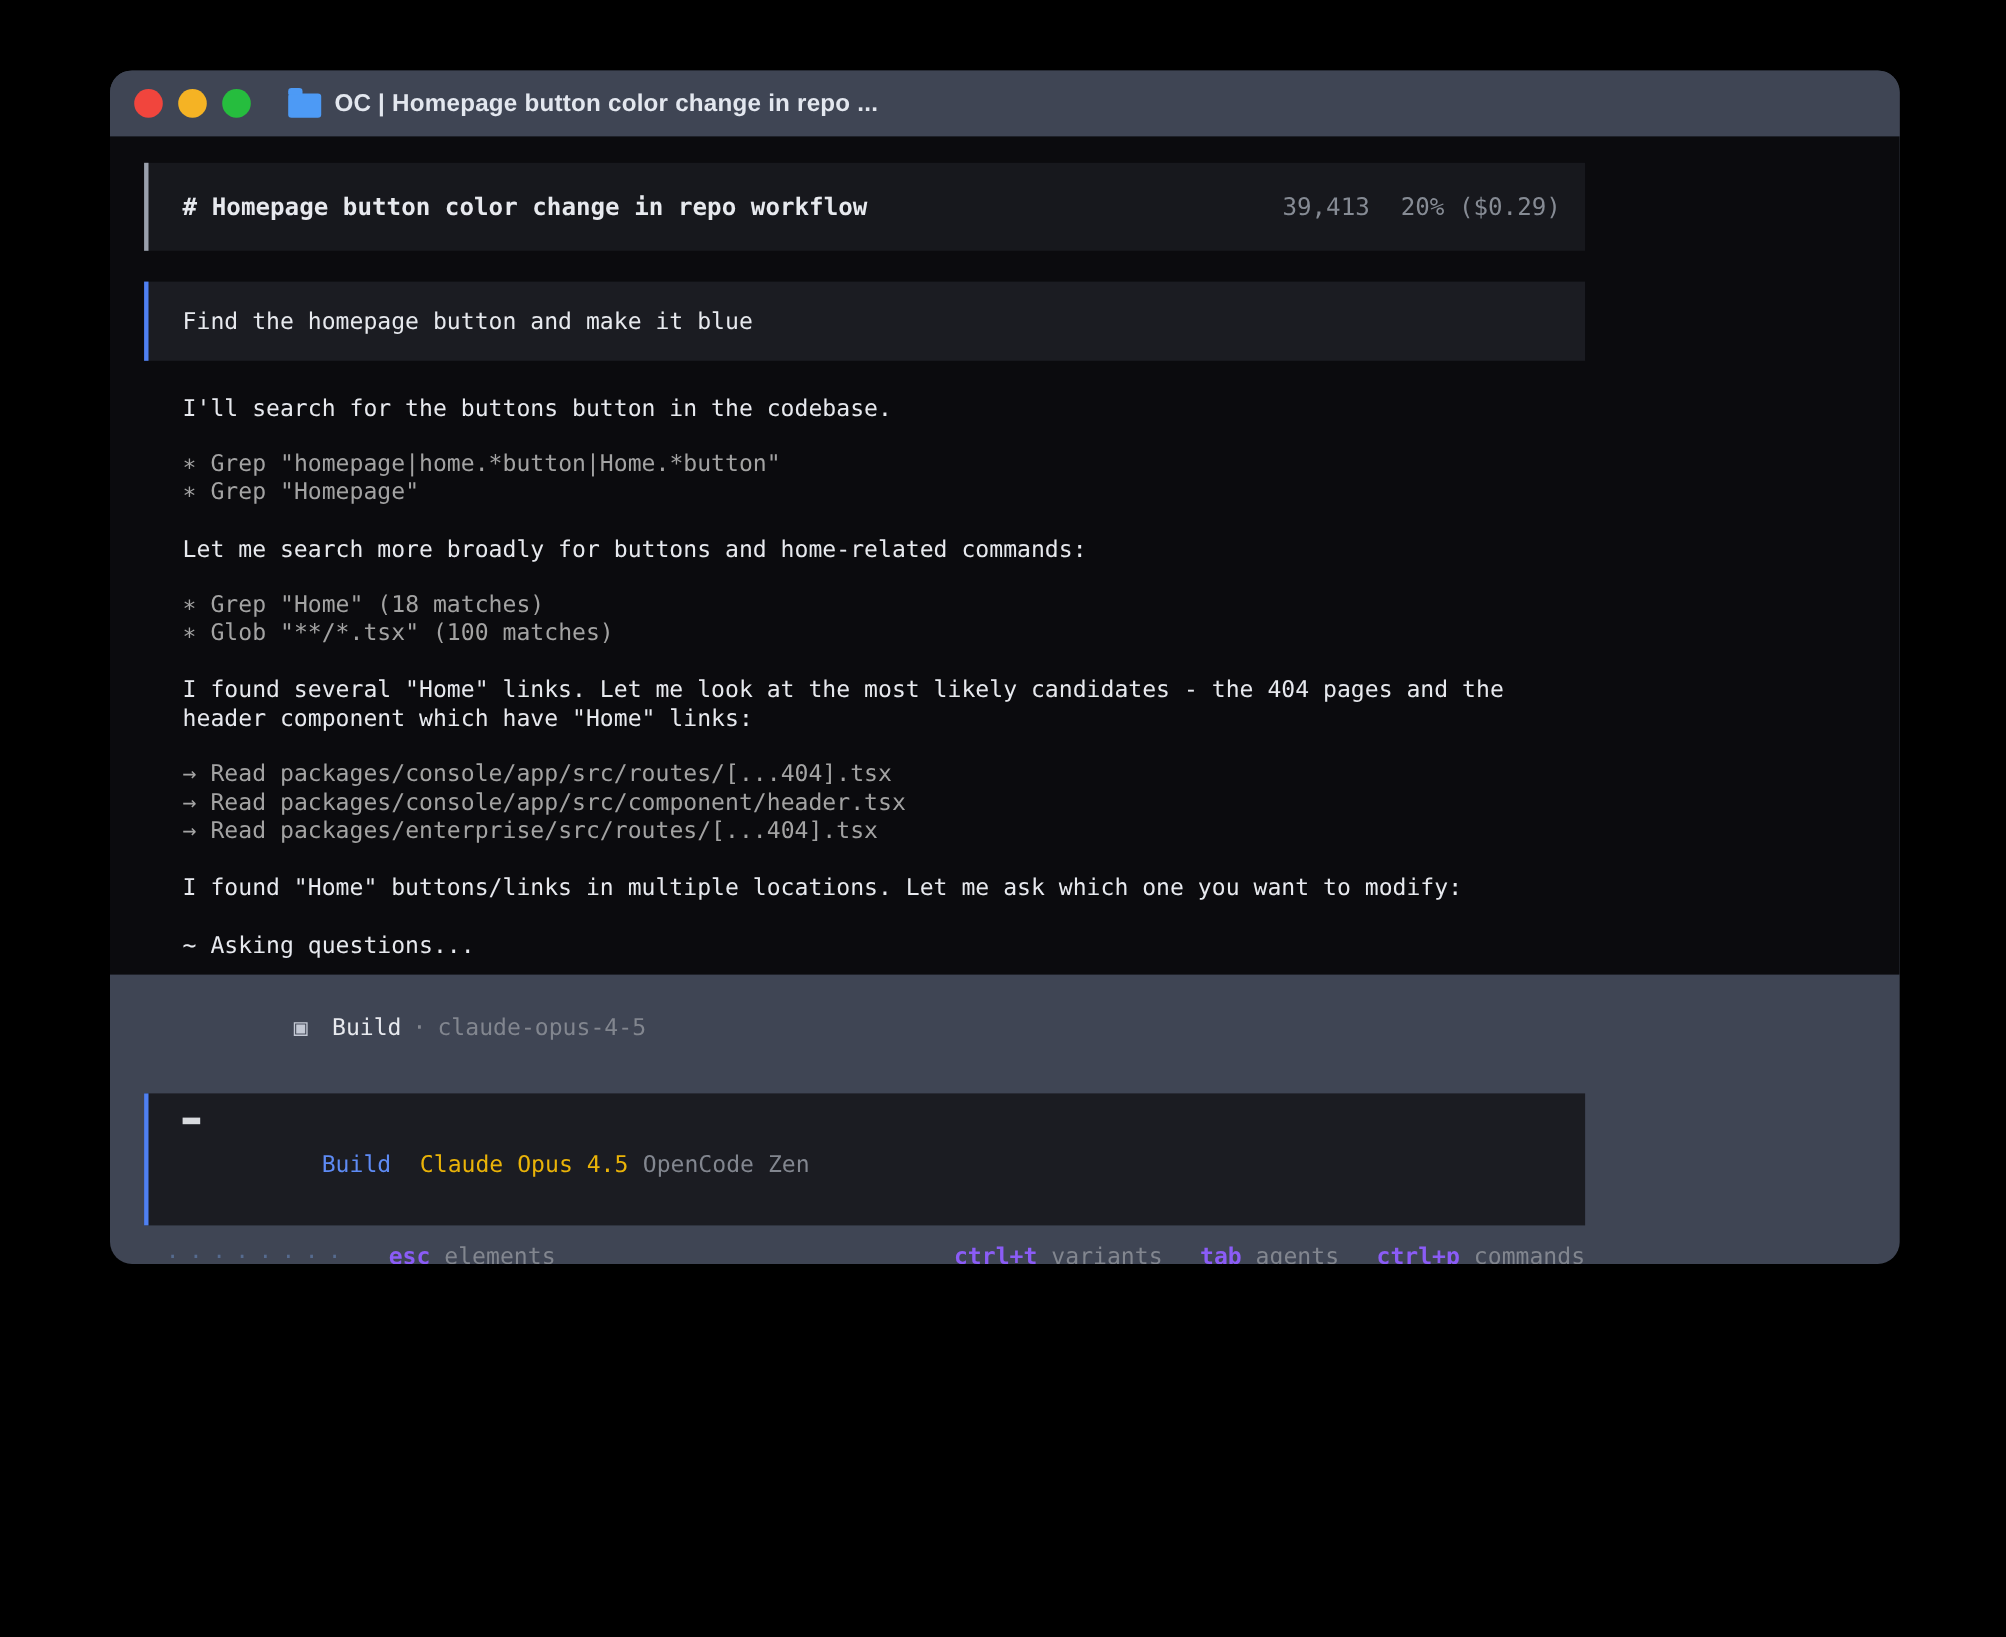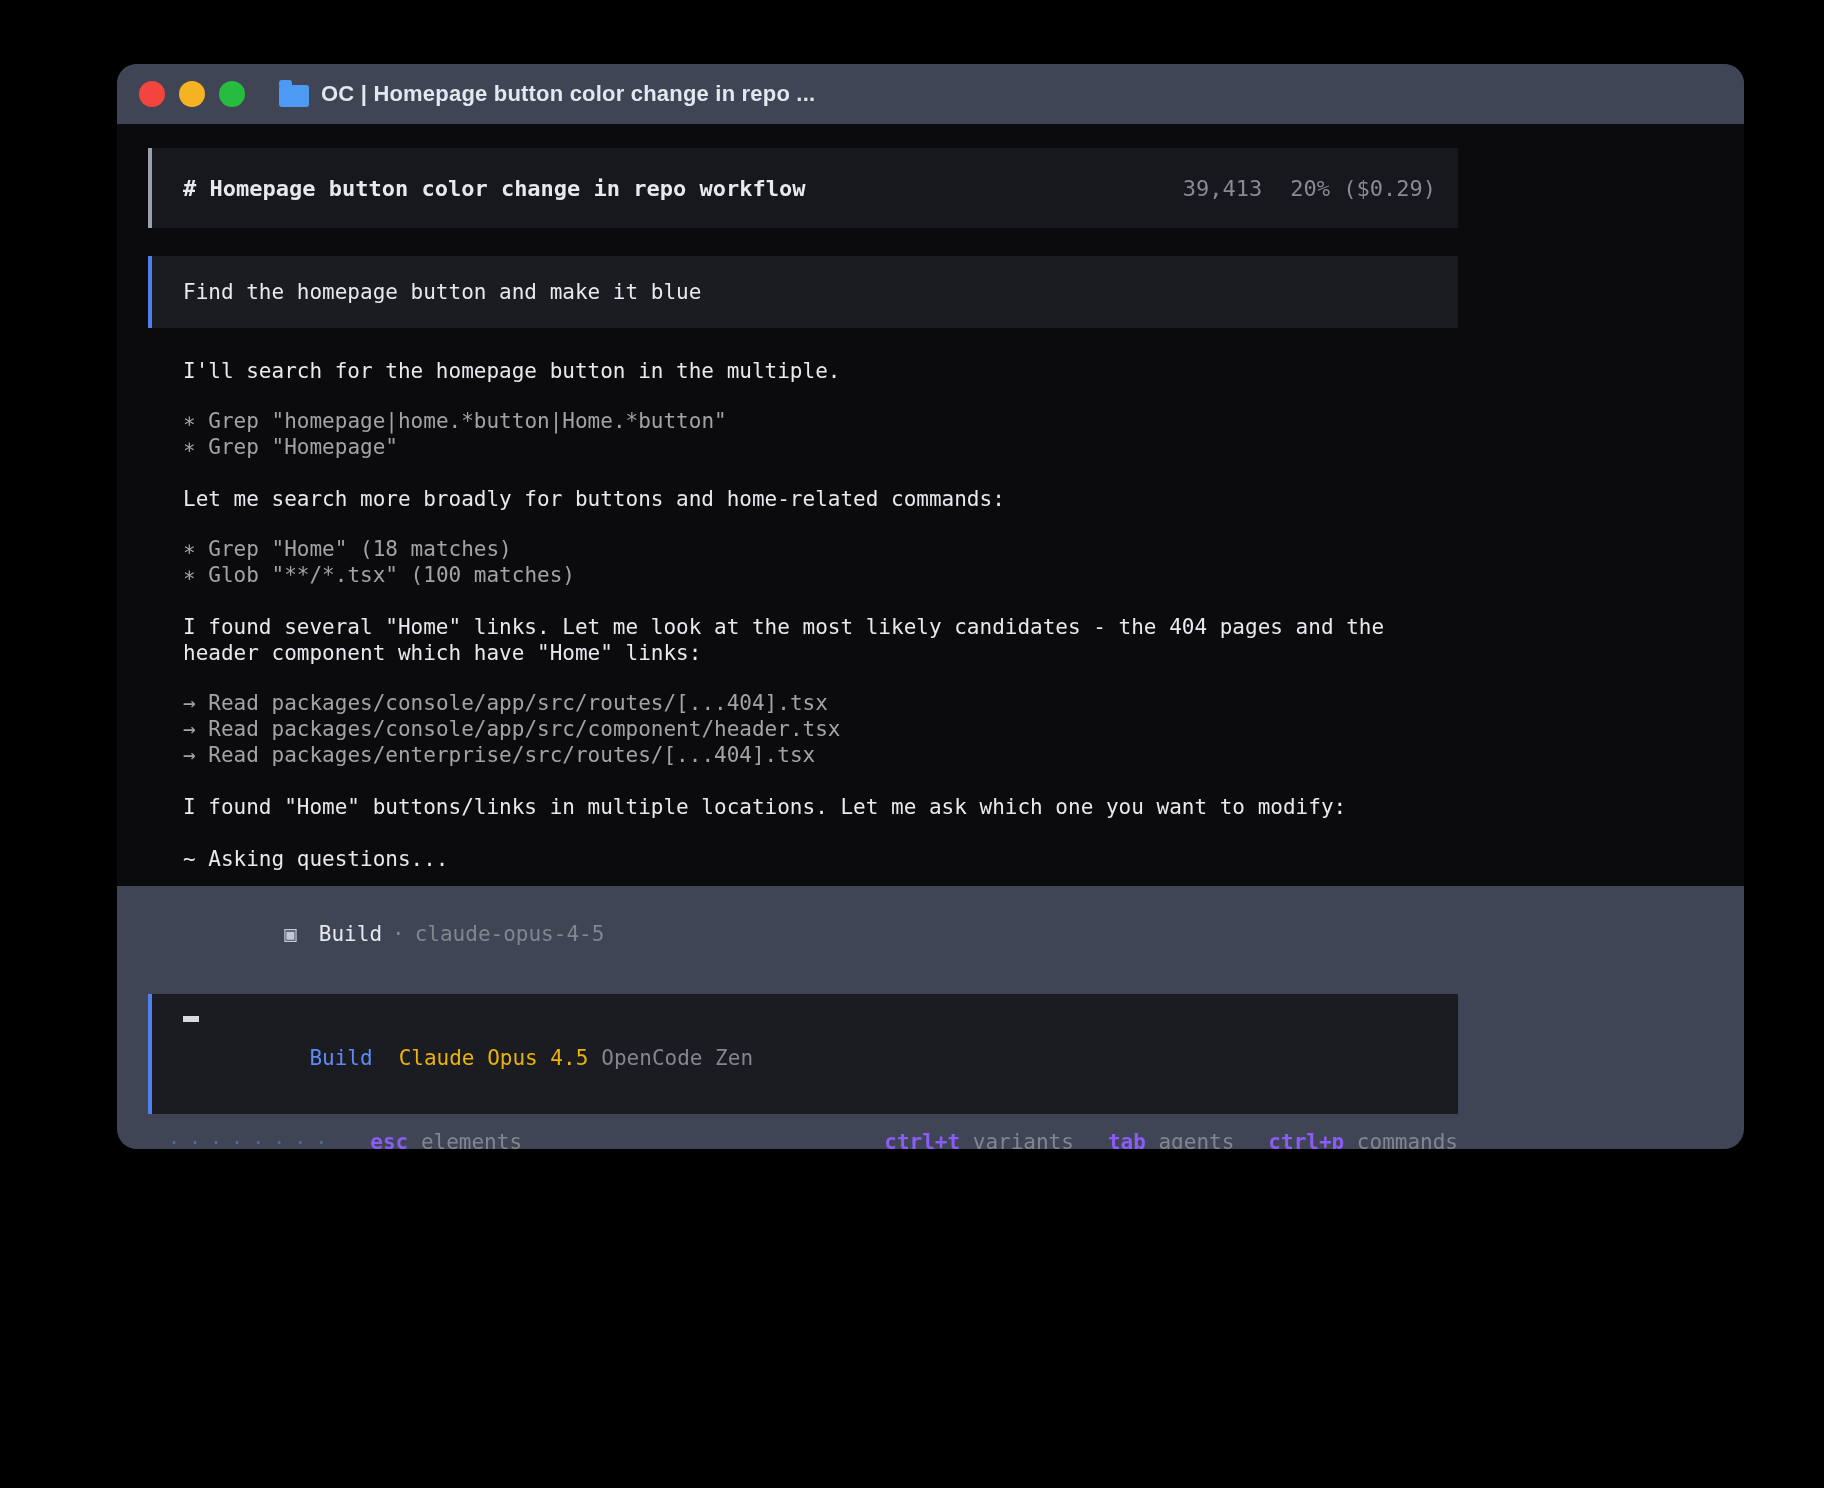--- a/index.html
+++ b/index.html
@@ -1,20 +1,20 @@
 <!DOCTYPE html>
 <html><head>
 <meta charset="utf-8">
 <style>
   * { margin:0; padding:0; box-sizing:border-box; }
   html,body { width:1824px; height:1488px; background:#000; overflow:hidden; }
   body { font-family:"DejaVu Sans Mono", monospace; }
 
   .window {
-    position:absolute; left:117px; top:64px; width:1627px; height:1085px;
+    position:absolute; left:100px; top:64px; width:1627px; height:1085px;
     background:#3f4554; border-radius:20px; overflow:hidden;
     box-shadow:0 22px 60px rgba(0,0,0,.7);
   }
   .titlebar {
     height:60px; display:flex; align-items:center; padding-left:22px;
     background:#3f4554; font-family:"Liberation Sans", sans-serif;
   }
   .lights { display:flex; gap:14px; align-items:center; }
   .light { width:26px; height:26px; border-radius:50%; }
   .light.red { background:#f1453d; }
@@ -106,21 +106,21 @@
 
       <div class="block session-header">
         <span class="session-title"># Homepage button color change in repo workflow</span>
         <span class="session-stats"><span class="tokens">39,413</span><span>20% ($0.29)</span></span>
       </div>
 
       <div class="block user-msg">
         <span>Find the homepage button and make it blue</span>
       </div>
 
-      <div class="para first line">I'll search for the homepage button in the multiple.</div>
+      <div class="para first line">I'll search for the buttons button in the codebase.</div>
 
       <div class="tools">
         <div class="line"><span class="icon-ch">∗</span><span> </span><span>Grep "homepage|home.*button|Home.*button"</span></div>
         <div class="line"><span class="icon-ch">∗</span><span> </span><span>Grep "Homepage"</span></div>
       </div>
 
       <div class="para line">Let me search more broadly for buttons and home-related commands:</div>
 
       <div class="tools">
         <div class="line"><span class="icon-ch">∗</span><span> </span><span>Grep "Home" (18 matches)</span></div>

